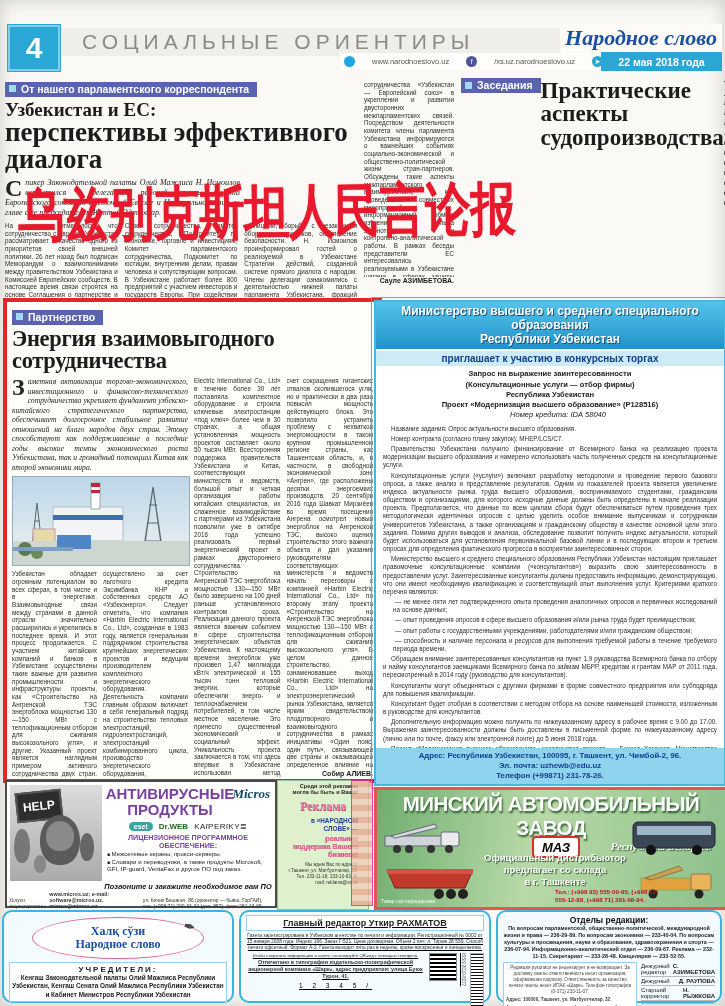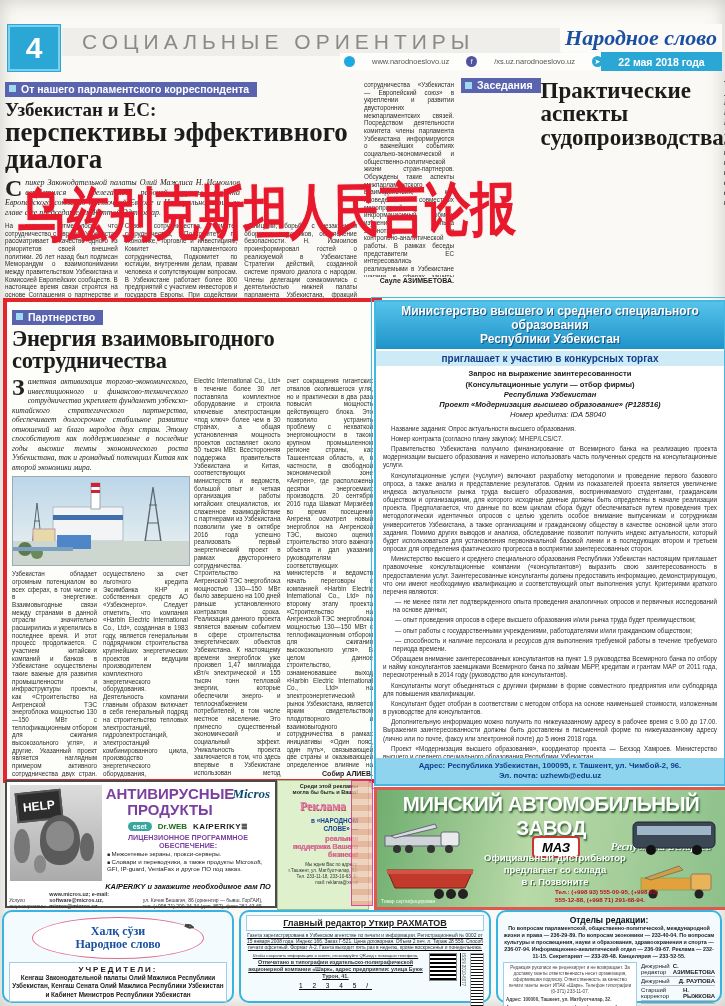--- a/index.html
+++ b/index.html
@@ -54,21 +54,21 @@
   .pg-c{flex:1;display:flex;flex-direction:column;}
   .pg-c .bt{flex:1;}
   
   .min{left:374px;top:300px;width:348px;height:482px;border:2px solid #45b8e2;outline:1px solid #45b8e2;outline-offset:2px;
        background:#fff;display:flex;flex-direction:column;}
   .min-h{background:linear-gradient(#55c3ea,#1f93c9);color:#fff;font-weight:bold;font-size:12px;text-align:center;
          line-height:1.15;padding:3px 2px;text-shadow:1px 1px 0 #17527e;}
   .min-sub{background:#cdeaf7;color:#123f8c;font-weight:bold;font-size:10px;text-align:center;padding:2px 0;margin-top:2px;}
   .min-meta{text-align:center;font-size:7.6px;color:#222;line-height:1.35;padding:3px 0 2px;}
   .min-meta .b{font-weight:bold;}
-  .min-meta .bi{font-weight:bold;font-style:italic;}
+  .min-meta .bi{font-weight:bold;}
   .min-meta .i{font-style:italic;padding-left:16px;}
   .min-body{font-size:6.3px;line-height:1.3;color:#2e2e2e;text-align:justify;padding:2px 7px;flex:1;overflow:hidden;}
   .min-body p{margin:0 0 2px;text-indent:8px;}
   .min-body p.li{text-indent:2px;padding-left:10px;}
   .min-addr{background:#8ed4ef;color:#123f8c;font-weight:bold;font-size:7.8px;text-align:center;line-height:1.3;padding:3px 11px;}
   
   .maz{left:374px;top:787px;width:348px;height:117px;border:3px solid #e0574e;
        background:linear-gradient(100deg,#6fae6f,#b9d9a8 45%,#8cc08a);overflow:hidden;}
   .maz-t{text-align:center;font-weight:bold;font-size:20.5px;color:#fff;letter-spacing:-.5px;
          text-shadow:1px 2px 2px #2c5a2c;margin-top:2px;}
@@ -84,21 +84,21 @@
   .av{left:5px;top:780px;width:268px;height:124px;border:2px solid #4a4a4a;background:#fff;}
   .av-photo{position:absolute;left:3px;top:3px;width:92px;height:96px;background:linear-gradient(#ddd,#aaa);overflow:hidden;}
   .help{position:absolute;left:6px;top:6px;width:42px;height:26px;background:#2d2d2d;color:#fff;font-weight:bold;font-size:12px;
         display:flex;align-items:center;justify-content:center;transform:rotate(-6deg);border:2px solid #555;}
   .blob{position:absolute;border-radius:50% 50% 45% 45%;background:#6e6e6e;}
   .av-title{position:absolute;left:98px;top:4px;width:130px;text-align:center;color:#7b3fa0;font-weight:bold;font-size:15px;line-height:1.05;}
   .av-brand{position:absolute;right:5px;top:4px;font:bold italic 13px "Liberation Serif",serif;color:#0c4a6e;}
   .av-logos{position:absolute;left:98px;top:40px;width:166px;display:flex;gap:6px;align-items:center;justify-content:center;}
   .eset{background:#3aa6a0;color:#fff;font-weight:bold;font-size:7px;padding:1px 5px;border-radius:7px;}
   .drweb{font-weight:bold;font-size:8px;color:#1a6b1a;}
-  .kasp{font-weight:bold;font-size:8px;color:#222;letter-spacing:.5px;}
+  .kasp{font-weight:normal;font-size:8px;color:#222;letter-spacing:.5px;}
   .av-lic{position:absolute;left:98px;top:52px;width:166px;text-align:center;color:#7b3fa0;font-weight:bold;font-size:7.2px;line-height:1.15;}
   .av-b{position:absolute;left:100px;width:164px;font-size:6.2px;color:#222;line-height:1.2;}
   .av-b::before{content:"■ ";font-size:5px;}
   .av-cta{position:absolute;left:96px;top:100px;width:170px;font:bold italic 7.4px "Liberation Sans",sans-serif;color:#111;text-align:center;}
   .av-foot{position:absolute;left:2px;top:109px;width:264px;font-size:5px;color:#333;display:flex;gap:4px;align-items:flex-end;}
   .av-foot .w{font-weight:bold;font-size:5.4px;}
   
   .rek{left:277px;top:780px;width:70px;height:124px;background:#dff0cd;border:1px solid #9cbd8a;text-align:right;
        display:flex;flex-direction:column;align-items:center;padding:2px 10px;gap:3px;overflow:hidden;}
   .rek-top{font-size:5.6px;font-weight:bold;color:#222;line-height:1.15;}
@@ -265,20 +265,21 @@
       <p class="li">— способность и наличие персонала и ресурсов для выполнения требуемой работы в течение требуемого периода времени.</p>
       <p>Обращаем внимание заинтересованных консультантов на пункт 1.9 руководства Всемирного банка по отбору и найму консультантов заемщиками Всемирного банка по займам МБРР, кредитам и грантам МАР от 2011 года, пересмотренный в 2014 году (руководство для консультантов).</p>
       <p>Консультанты могут объединяться с другими фирмами в форме совместного предприятия или субподряда для повышения квалификации.</p>
       <p>Консультант будет отобран в соответствии с методом отбора на основе наименьшей стоимости, изложенным в руководстве для консультантов.</p>
       <p>Дополнительную информацию можно получить по нижеуказанному адресу в рабочее время с 9.00 до 17.00. Выражения заинтересованности должны быть доставлены в письменной форме по нижеуказанному адресу (лично или по почте, факсу или электронной почте) до 5 июня 2018 года.</p>
       <p>Проект «Модернизация высшего образования», координатор проекта — Бехзод Хамроев. Министерство высшего и среднего специального образования Республики Узбекистан.</p>
     </div>
     <div class="min-addr">
       <div>Адрес: Республика Узбекистан, 100095, г. Ташкент, ул. Чимбой-2, 96.</div>
       <div>Эл. почта: uzhewb@edu.uz</div>
+      <div>Телефон (+99871) 231-78-26.</div>
     </div>
   </div>
 
   <div class="abs maz">
     <div class="maz-t">МИНСКИЙ АВТОМОБИЛЬНЫЙ ЗАВОД</div>
     <div class="maz-sub">Республика Беларусь</div>
 
     <svg class="veh" style="left:6px;top:32px" width="86" height="34" viewBox="0 0 86 34">
       <rect x="2" y="14" width="58" height="10" fill="#cfd4d8" stroke="#667"></rect>
       <rect x="58" y="10" width="18" height="14" rx="2" fill="#e8eaec" stroke="#667"></rect>
@@ -305,21 +306,21 @@
       <rect x="6" y="14" width="50" height="12" fill="#e2a13c" stroke="#8a5"></rect>
       <rect x="56" y="10" width="20" height="16" rx="2" fill="#e8b45a" stroke="#975"></rect>
       <polygon points="10,14 44,2 48,6 16,16" fill="#caa04a" stroke="#875"></polygon>
       <circle cx="18" cy="30" r="4.5" fill="#222"></circle>
         <circle cx="64" cy="30" r="4.5" fill="#222"></circle>
     </svg>
     <div class="maz-logo">МАЗ</div>
     <div class="maz-offer">
       <div>Официальный дистрибьютор</div>
       <div>предлагает со склада</div>
-      <div>в г. Позвоните</div>
+      <div>в г. Ташкенте</div>
     </div>
     <div class="maz-tel">Тел.: (+998 93) 555-00-95, (+998 93) 555-12-88, (+998 71) 291-68-94.</div>
 
     <div class="maz-cert">Товар сертифицирован</div>
   </div>
 
   <div class="abs av">
     <div class="av-photo">
       <div class="help">HELP</div>
       <div class="blob" style="left:30px;top:30px;width:40px;height:50px;background:#5a5a5a"></div>
@@ -334,21 +335,21 @@
     </div>
     <div class="av-brand">Micros</div>
     <div class="av-logos">
       <span class="eset">eset</span>
       <span class="drweb">Dr.WEB</span>
       <span class="kasp">KAſPERſKY≣</span>
     </div>
     <div class="av-lic">ЛИЦЕНЗИОННОЕ ПРОГРАММНОЕ ОБЕСПЕЧЕНИЕ:</div>
     <div class="av-b" style="top:68px">Межсетевые экраны, прокси-серверы.</div>
     <div class="av-b" style="top:76px">Словари и переводчики, а также продукты Microsoft, GFI, IP-guard, VentaFax и другое ПО под заказ.</div>
-    <div class="av-cta">KAſPERſKY и закажите необходимое вам ПО</div>
+    <div class="av-cta">Позвоните и закажите необходимое вам ПО</div>
     <div class="av-foot">
       <span style="font-style:italic">Услуги лицензированы</span>
       <span class="w">www.micros.uz; e-mail: software@micros.uz, micros@micros.uz</span>
       <span>ул. Кичик Бешагач, 86 (ориентир — бывш. ГорГАИ), тел. (+998 71) 200-34-34 (доп. 857), факс 281-43-65</span>
     </div>
   </div>
 
   <div class="abs rek">
     <div class="rek-top">Среди этой рекламы могла бы быть и Ваша!</div>
     <div class="rek-word">Реклама</div>

